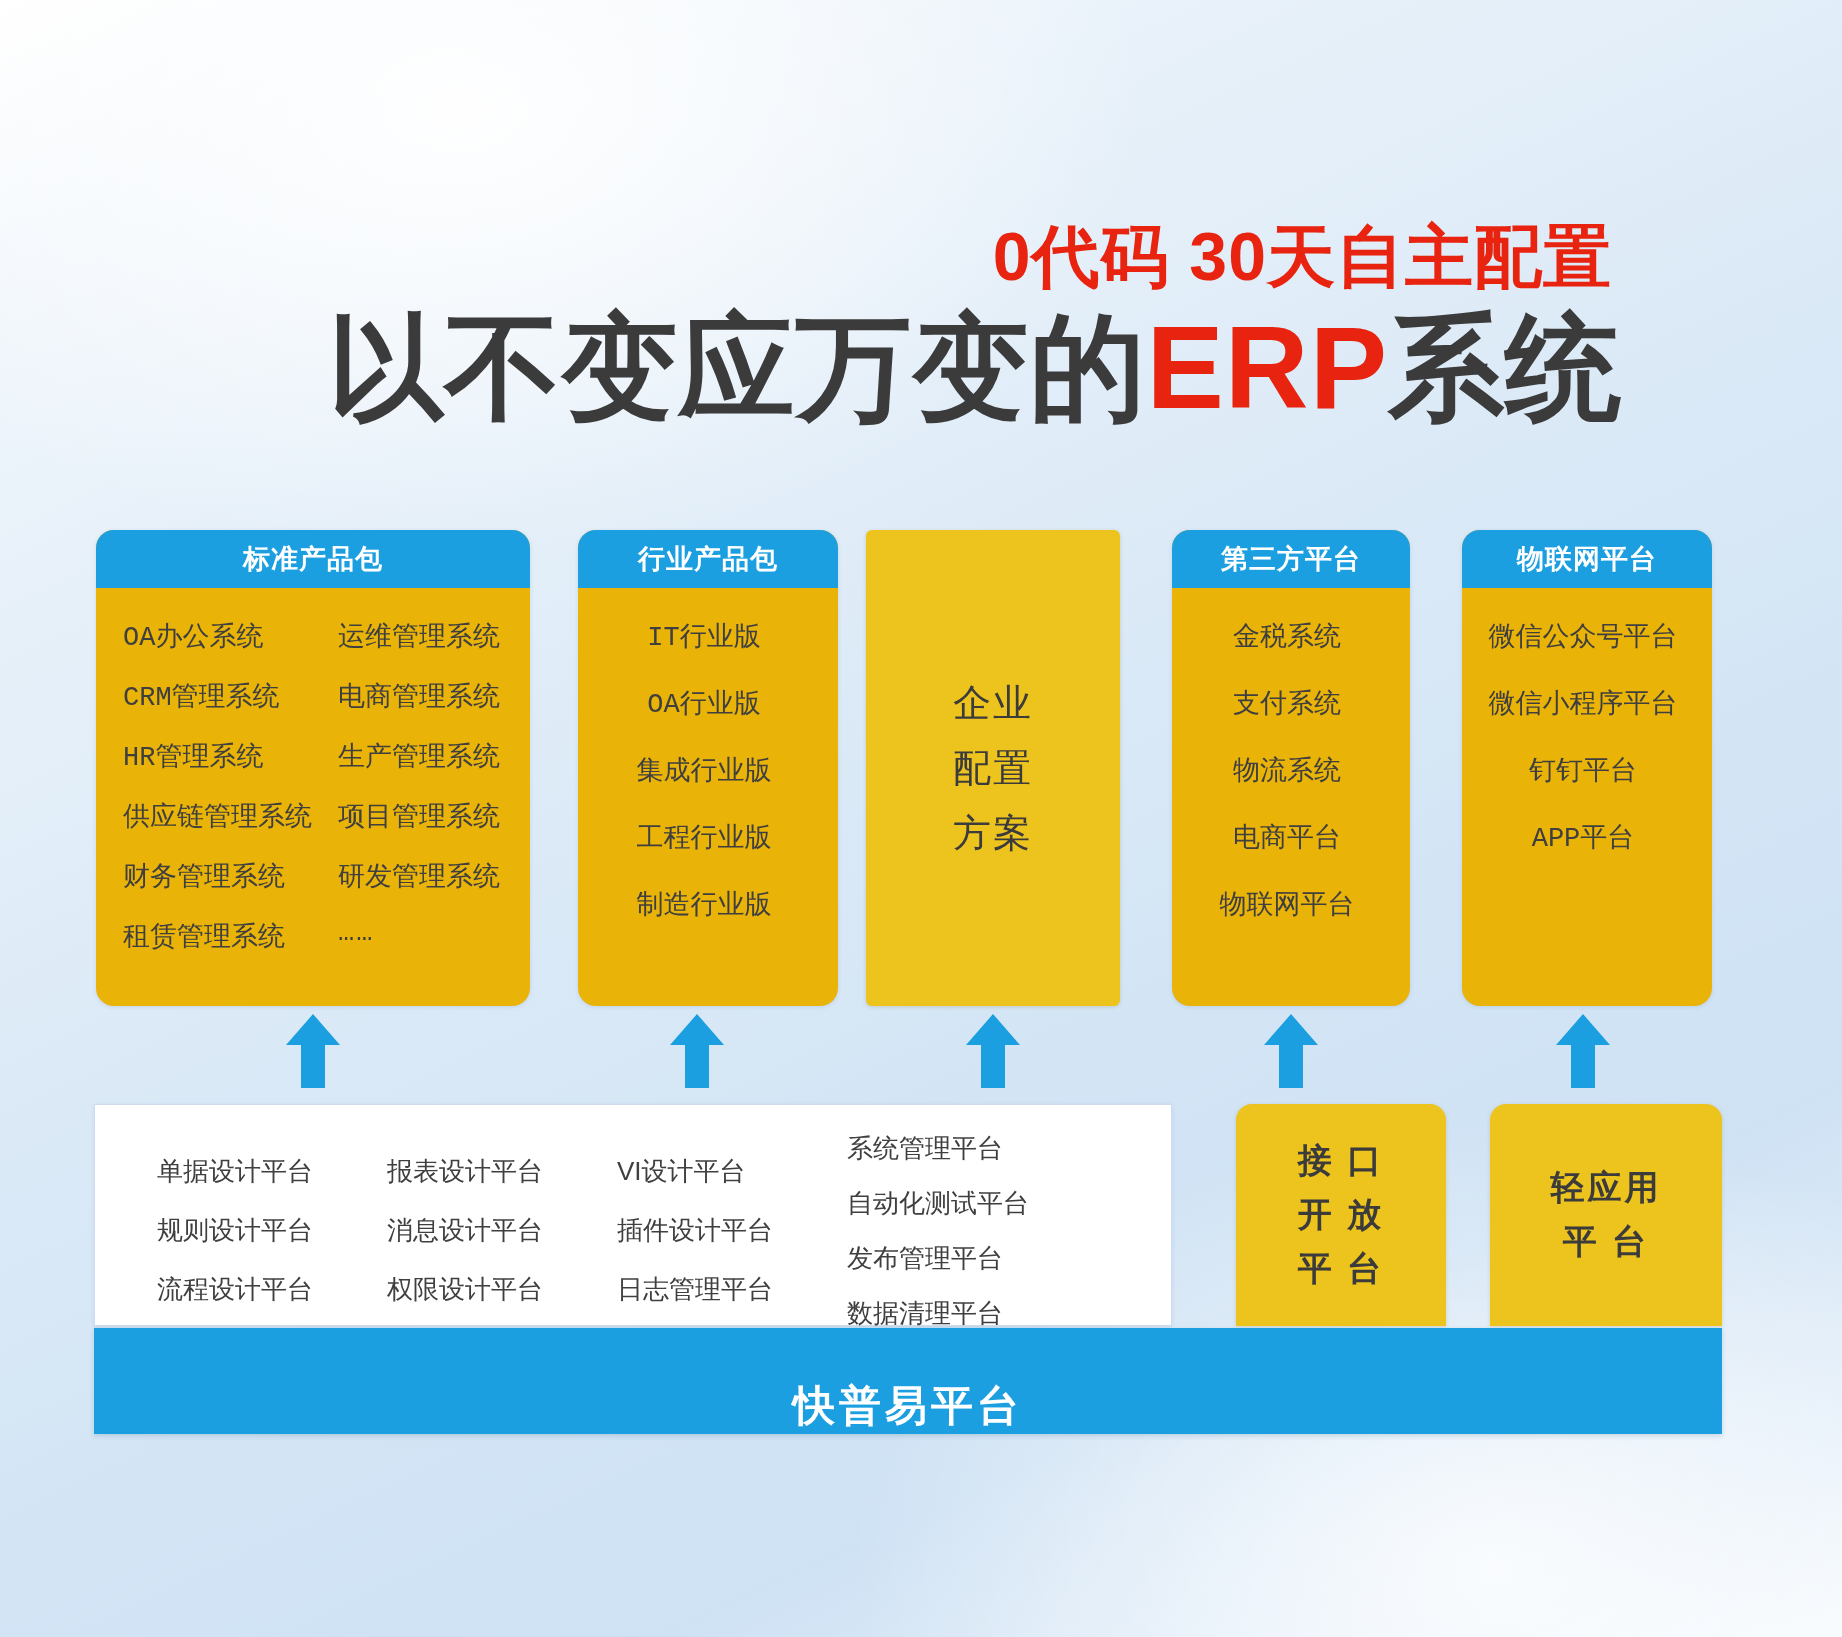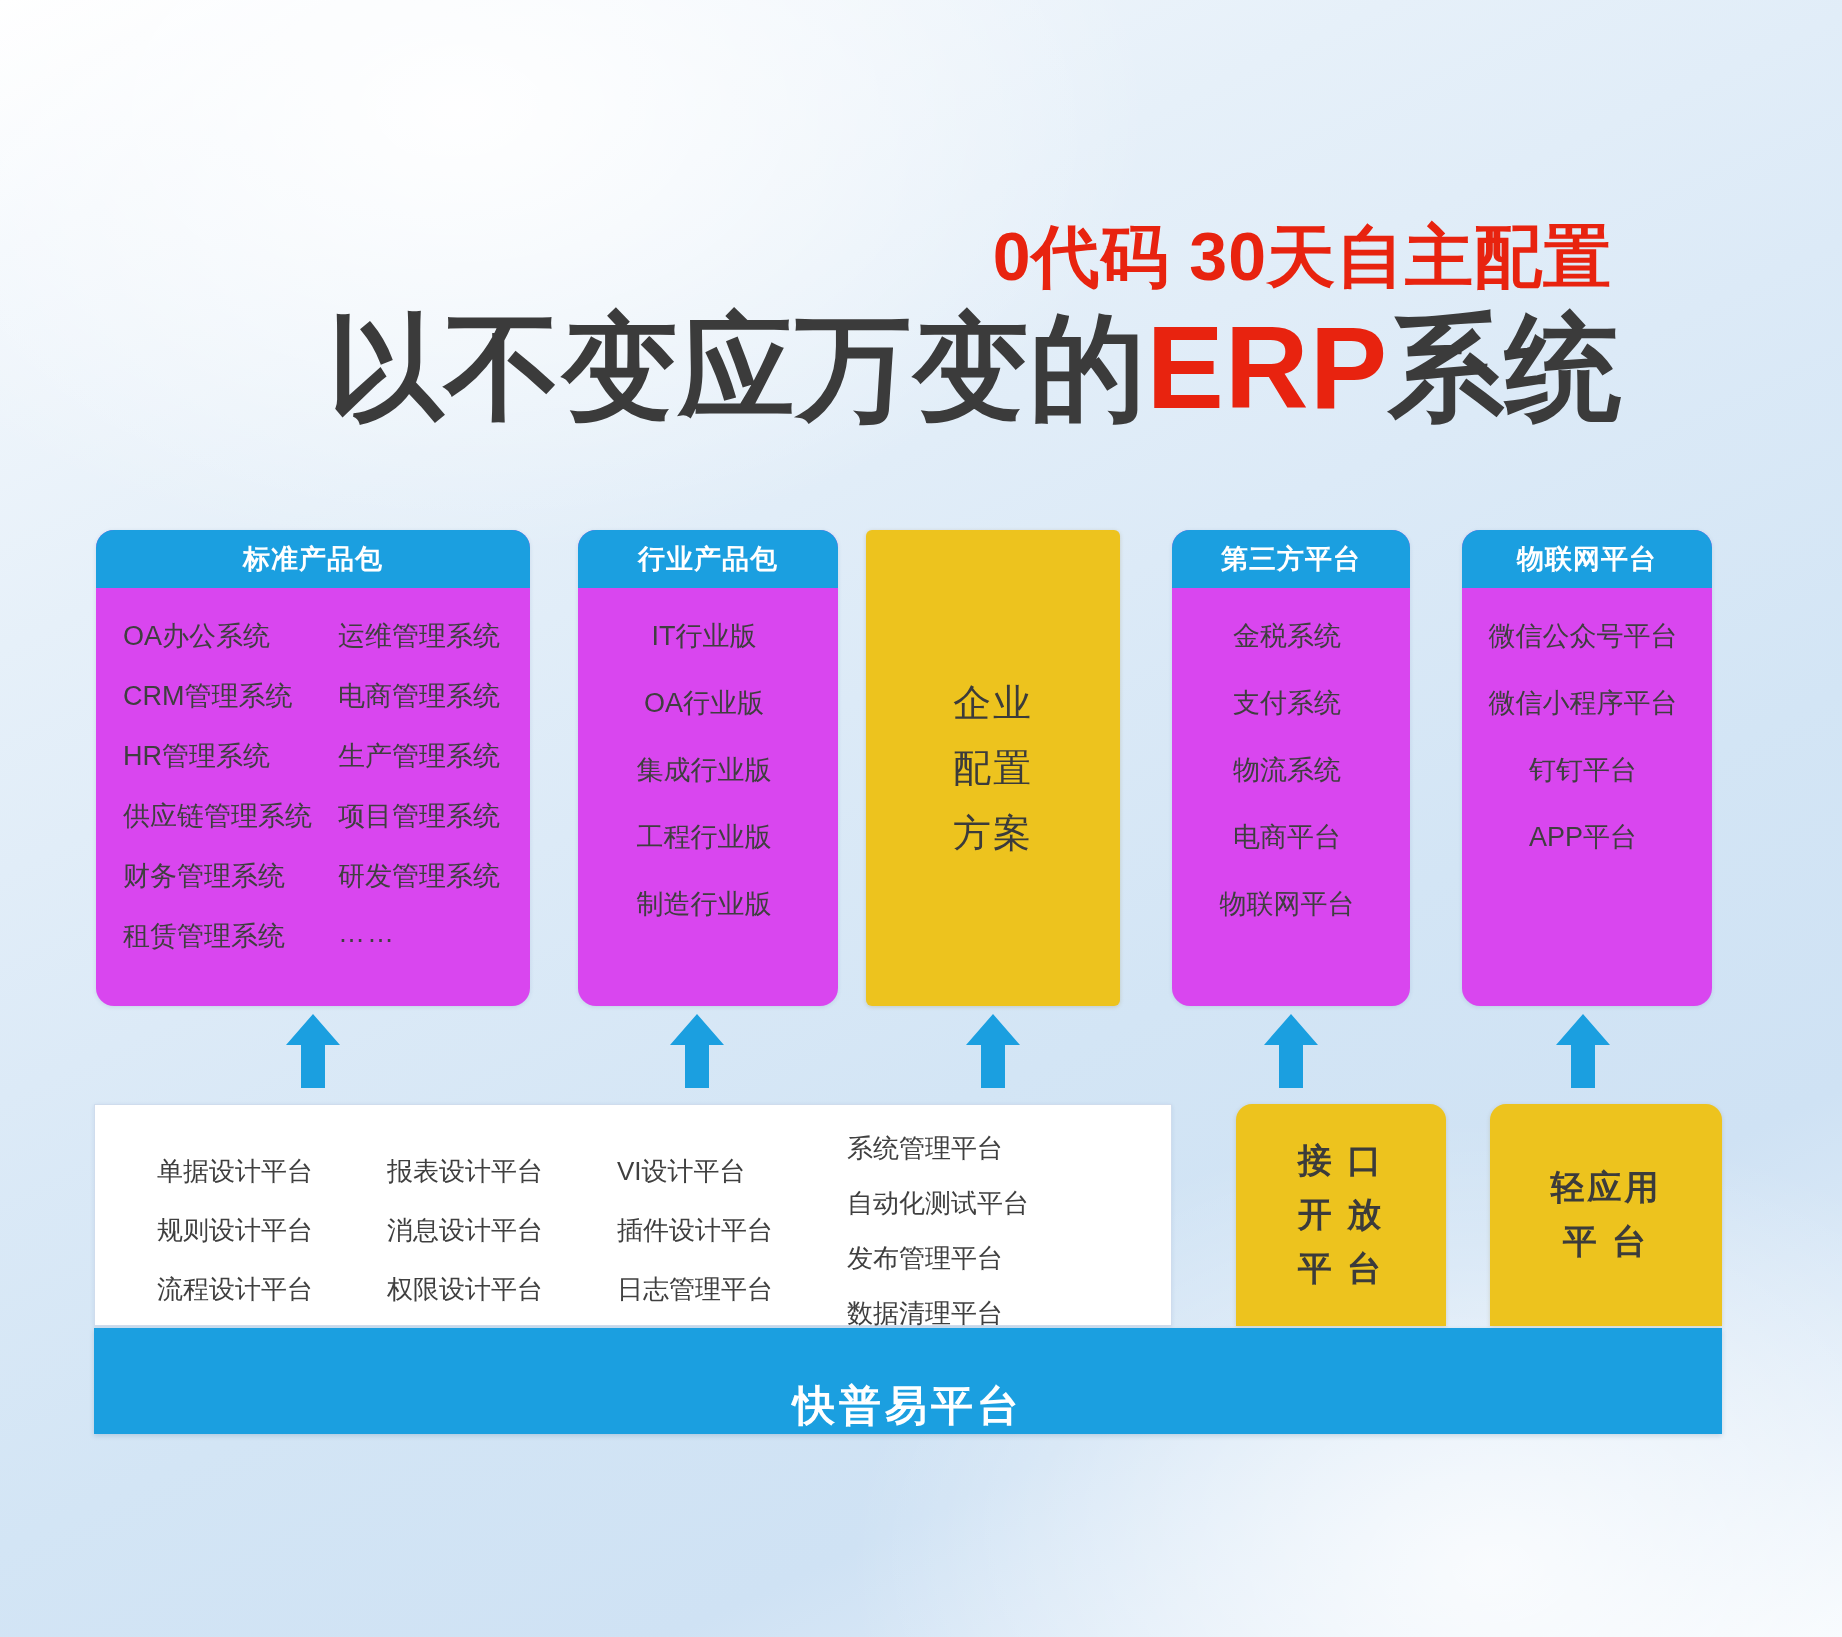--- a/index.html
+++ b/index.html
@@ -74,37 +74,38 @@
     letter-spacing: 1px;
     white-space: nowrap;
   }
   .headline .hl-red { color: #e8230f; }
 
   
   .card {
     position: absolute;
     border-radius: 18px;
     overflow: hidden;
-    background: #d946ef;
+    background: #eab308;
     box-shadow: 0 1px 4px rgba(40,80,130,.13);
   }
   .card-head {
     height: 58px;
     background: #1b9fe0;
     color: #ffffff;
     font-size: 27px;
     font-weight: bold;
     letter-spacing: 1px;
     display: flex;
     align-items: center;
     justify-content: center;
   }
   .card-body {
     padding: 30px 8px 20px 0;
     height: calc(100% - 58px);
+    font-family: Liberation Mono, monospace;
   }
 
   
   .list-2col {
     display: grid;
     grid-template-columns: 215px 190px;
     row-gap: 24px;
     padding-left: 27px;
     font-size: 27px;
     color: #3f3f3f;

